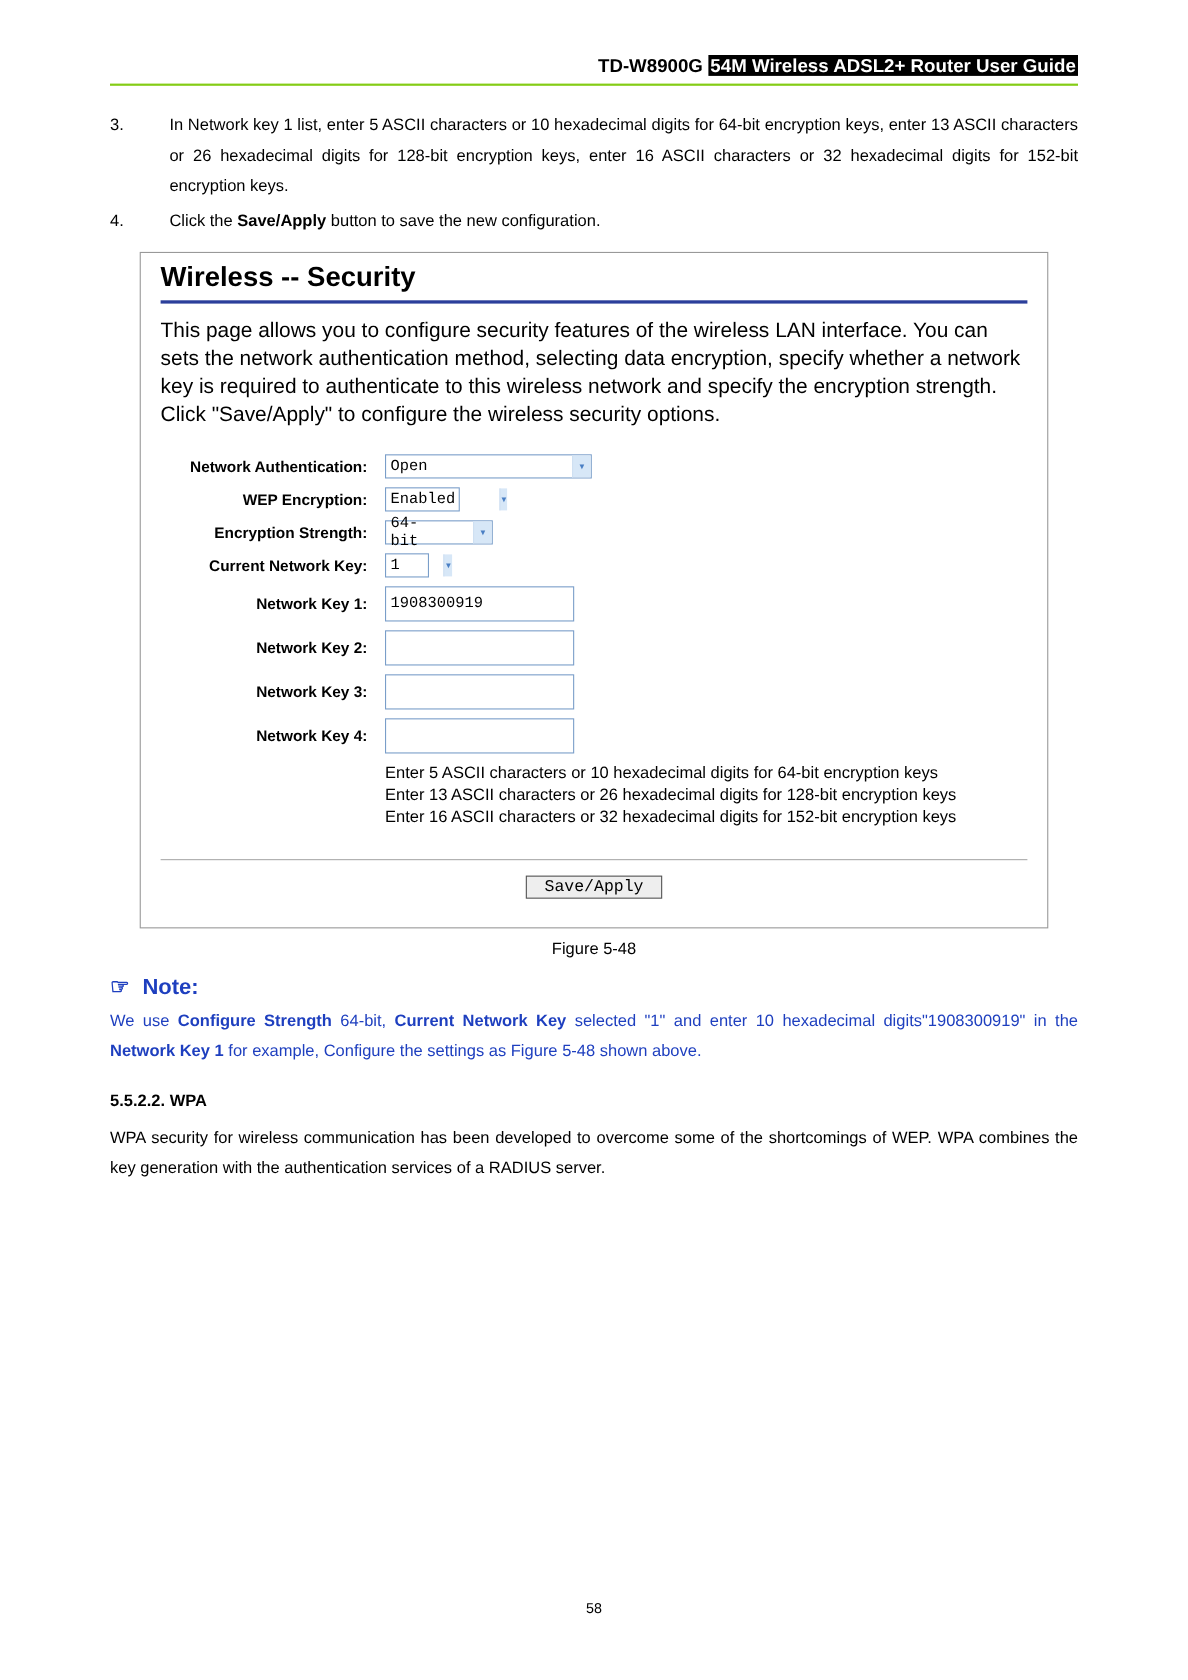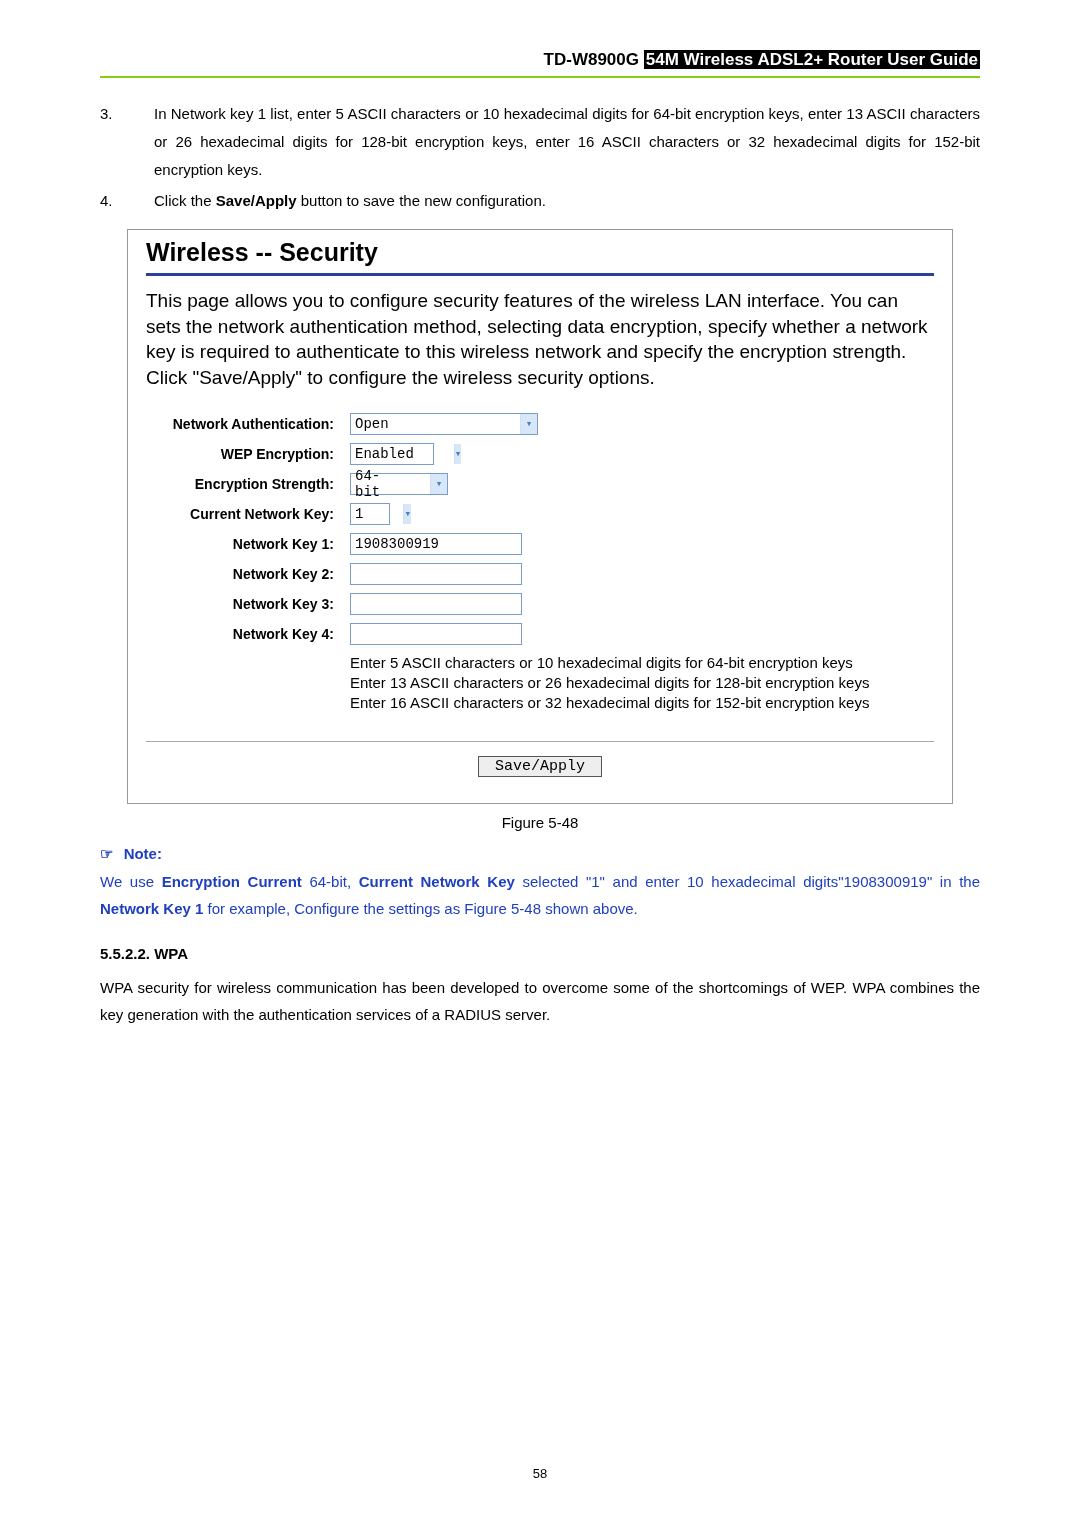--- a/index.html
+++ b/index.html
@@ -109,21 +109,21 @@
     align-items: center;
     justify-content: center;
     color: #4a7fc4;
     font-size: 11px;
     margin-left: 4px;
     border-left: 1px solid #cfe0f2;
   }
   .input {
     border: 1px solid #7a9ec9;
     background: #fff;
-    height: 22px;
+    height: 32px;
     width: 172px;
     font-family: "Courier New", monospace;
     font-size: 14px;
     padding: 0 4px;
     box-sizing: border-box;
   }
   .key-hint {
     margin-left: 204px;
     font-size: 15px;
     line-height: 1.35;
@@ -147,21 +147,21 @@
     padding: 1px 16px;
   }
   .fig-caption {
     text-align: center;
     font-size: 15px;
     margin: 8px 0 14px 0;
   }
   .note-header {
     color: #1e3fbf;
     font-weight: bold;
-    font-size: 15px;
+    font-size: 20px;
     margin-bottom: 6px;
   }
   .note-hand {
     font-family: "Segoe UI Symbol", Arial, sans-serif;
     margin-right: 6px;
   }
   .note-body {
     color: #1e3fbf;
     font-size: 15px;
     line-height: 1.78;
@@ -174,21 +174,21 @@
     font-size: 15px;
     margin-bottom: 12px;
   }
   .para {
     font-size: 15px;
     line-height: 1.85;
     text-align: justify;
   }
   .page-num {
     position: absolute;
-    bottom: 46px;
+    bottom: 58px;
     width: 880px;
     text-align: center;
     font-size: 13px;
   }
 </style>
 </head>
 <body>
 
 <div class="page">
 
@@ -219,21 +219,21 @@
       <div class="form-row">
         <div class="form-label">Network Authentication:</div>
         <div class="select" style="width:188px;">
           <span style="flex:1">Open</span>
           <span class="arrow">▾</span>
         </div>
       </div>
 
       <div class="form-row">
         <div class="form-label">WEP Encryption:</div>
-        <div class="select" style="width:84px;">
+        <div class="select" style="width:68px;">
           <span style="flex:1">Enabled</span>
           <span class="arrow">▾</span>
         </div>
       </div>
 
       <div class="form-row">
         <div class="form-label">Encryption Strength:</div>
         <div class="select" style="width:98px;">
           <span style="flex:1">64-bit</span>
           <span class="arrow">▾</span>
@@ -279,20 +279,20 @@
     </div>
   </div>
 
   <div class="fig-caption">Figure 5-48</div>
 
   <div class="note-header">
     <span class="note-hand">☞</span>
     <span>Note:</span>
   </div>
   <div class="note-body">
-    <span>We use </span><span class="bold">Encryption Current</span><span> 64-bit, </span><span class="bold">Current Network Key</span><span> selected "1" and enter 10 hexadecimal digits"1908300919" in the </span><span class="bold">Network Key 1</span><span> for example, Configure the settings as Figure 5-48 shown above.</span>
+    <span>We use </span><span class="bold">Configure Strength</span><span> 64-bit, </span><span class="bold">Current Network Key</span><span> selected "1" and enter 10 hexadecimal digits"1908300919" in the </span><span class="bold">Network Key 1</span><span> for example, Configure the settings as Figure 5-48 shown above.</span>
   </div>
 
   <div class="sub-heading">5.5.2.2.  WPA</div>
   <div class="para">WPA security for wireless communication has been developed to overcome some of the shortcomings of WEP. WPA combines the key generation with the authentication services of a RADIUS server.</div>
 
   <div class="page-num">58</div>
 </div>
 
 </body></html>

